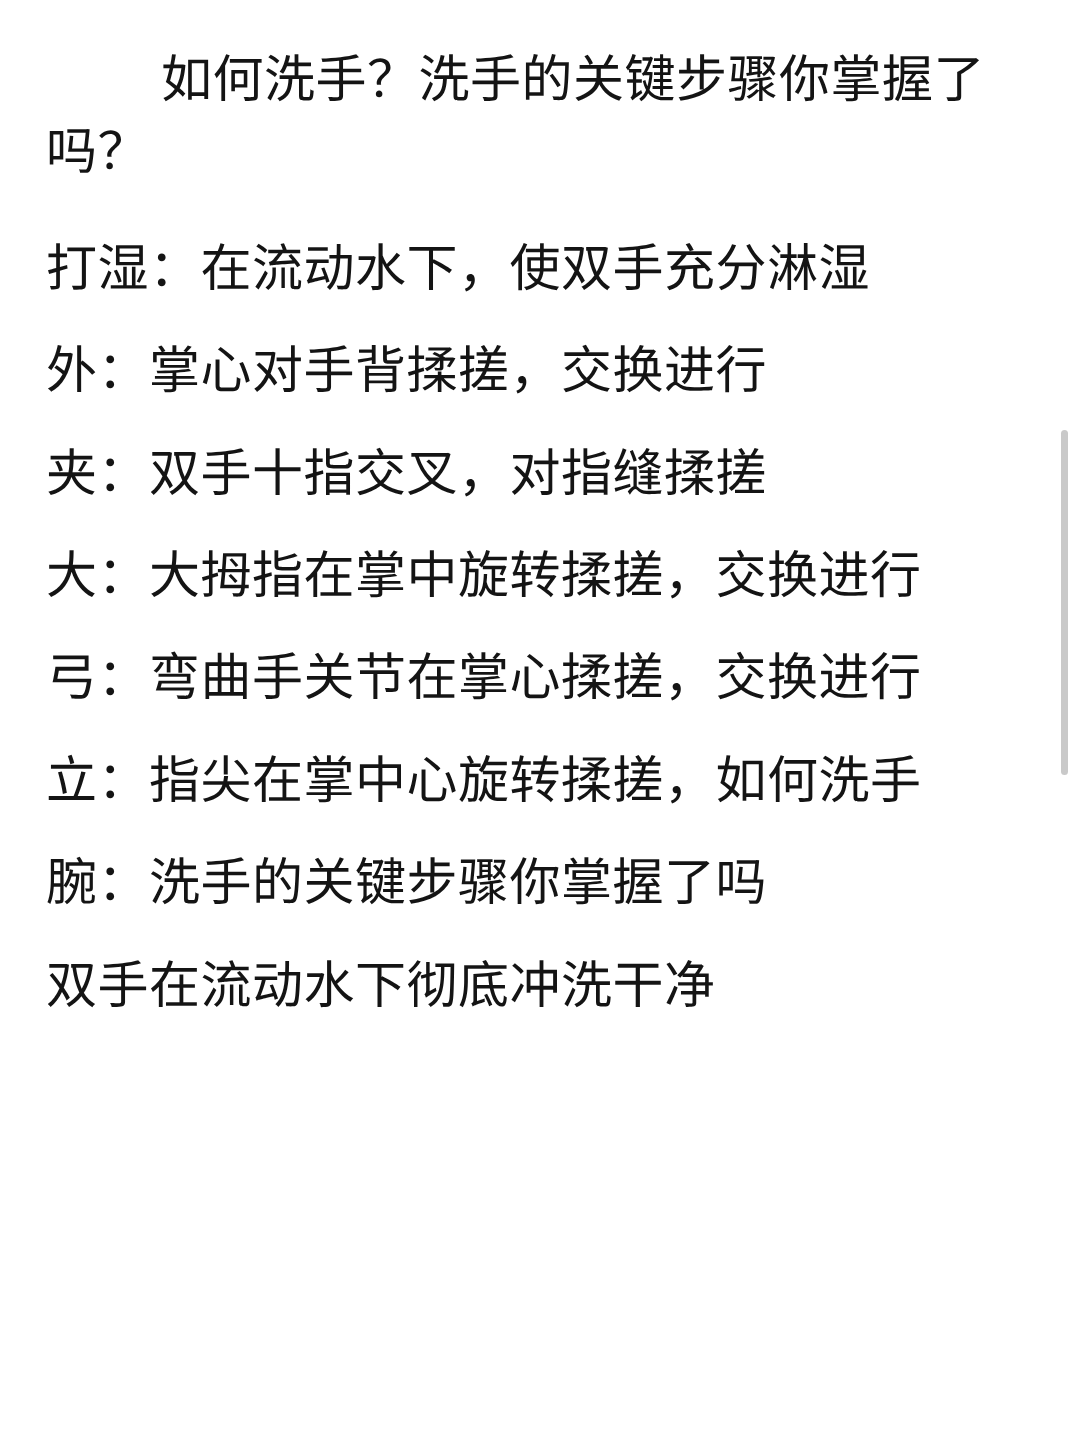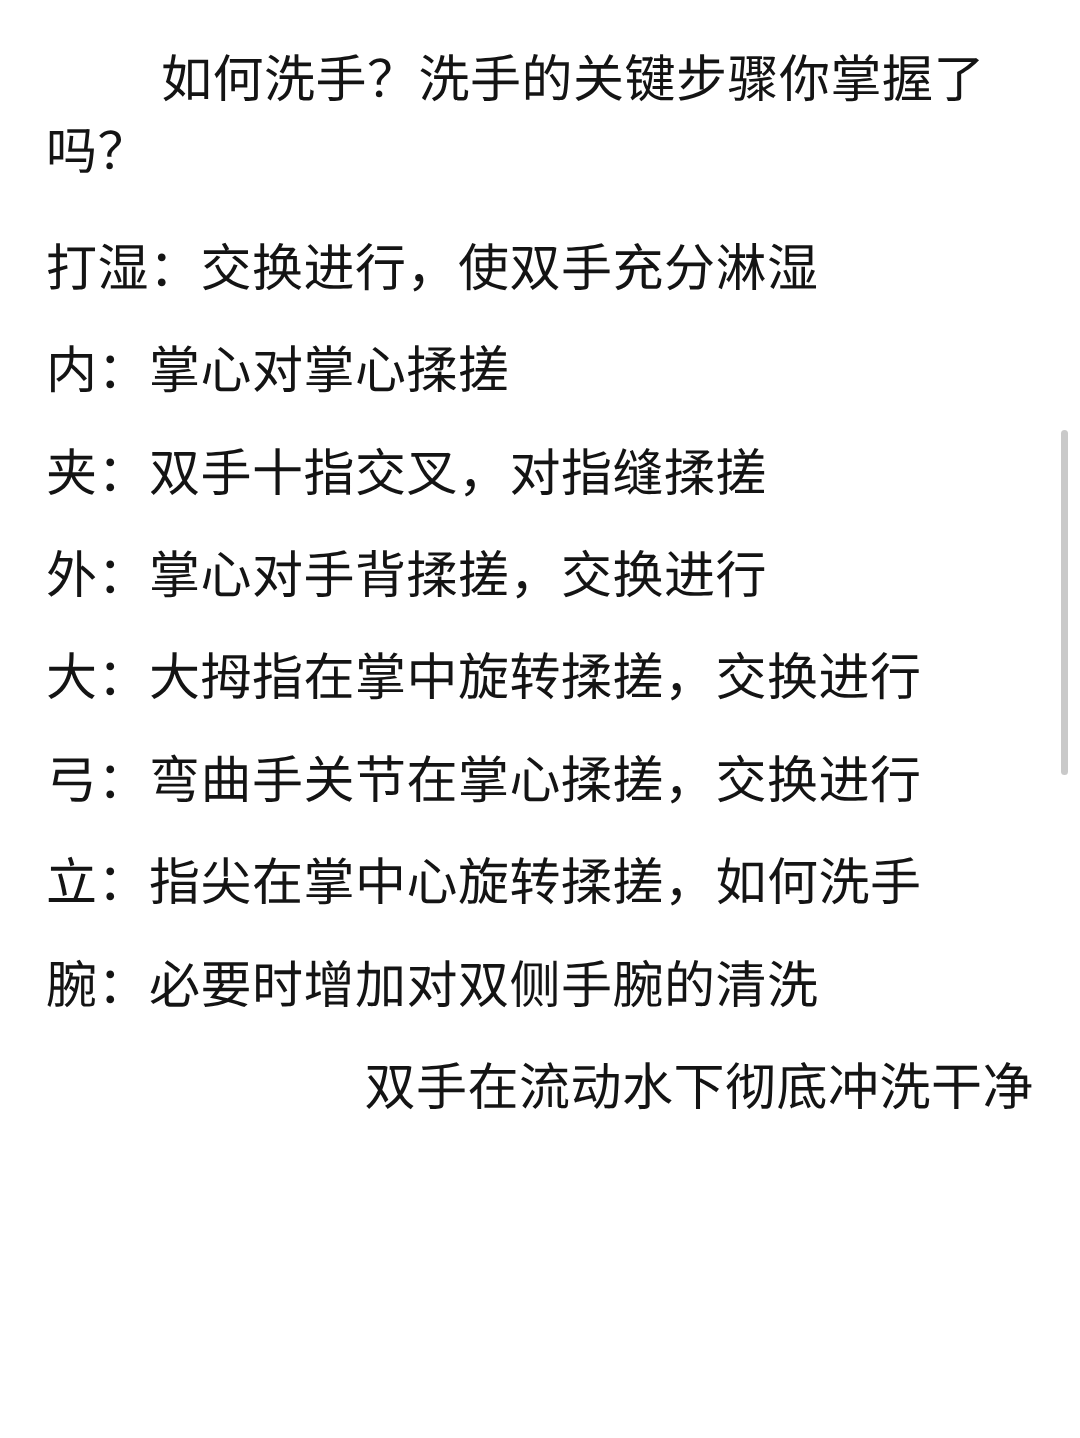--- a/index.html
+++ b/index.html
@@ -37,21 +37,20 @@
     font-weight: 400;
     color: #141414;
     word-break: break-all;
   }
   .para.title {
     text-indent: 115px;
     margin-bottom: 44px;
   }
   .para.tight {
     margin-bottom: 30px;
-    text-align: right;
   }
   
   .scrollbar-track {
     position: absolute;
     right: 6px;
     top: 0;
     width: 10px;
     height: 1438px;
     background: transparent;
   }
@@ -64,27 +63,26 @@
     border-radius: 4px;
     background: #c9c9c9;
   }
 </style>
 </head>
 <body>
 
 <div class="page">
   <div class="article">
     <p class="para title">如何洗手？洗手的关键步骤你掌握了吗？</p>
-    <p class="para">打湿：交换进行，使双手充分淋湿</p>
-    <p class="para">内：掌心对掌心揉搓</p>
+    <p class="para">打湿：在流动水下，使双手充分淋湿</p>
+    <p class="para">外：掌心对手背揉搓，交换进行</p>
     <p class="para">夹：双手十指交叉，对指缝揉搓</p>
-    <p class="para">外：掌心对手背揉搓，交换进行</p>
     <p class="para">大：大拇指在掌中旋转揉搓，交换进行</p>
     <p class="para">弓：弯曲手关节在掌心揉搓，交换进行</p>
     <p class="para">立：指尖在掌中心旋转揉搓，如何洗手</p>
-    <p class="para">腕：必要时增加对双侧手腕的清洗</p>
+    <p class="para">腕：洗手的关键步骤你掌握了吗</p>
     <p class="para tight">双手在流动水下彻底冲洗干净</p>
   </div>
 </div>
 
 <div class="scrollbar-track">
   <div class="scrollbar-thumb"></div>
 </div>
 
 </body></html>

